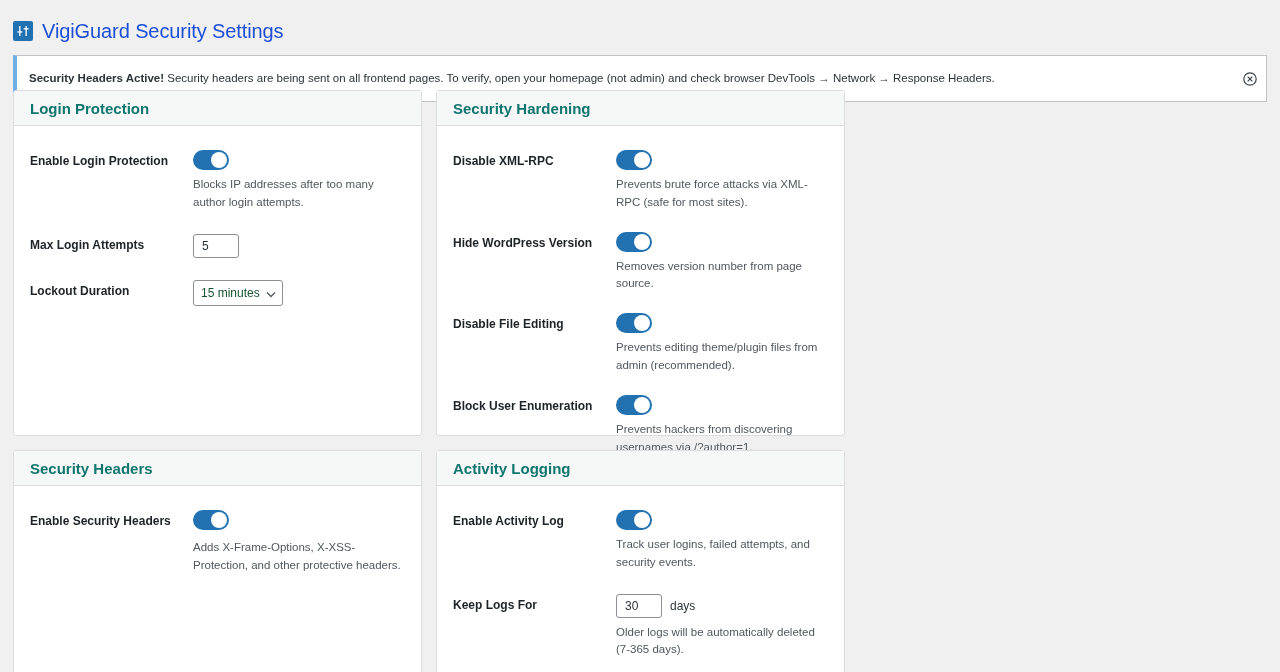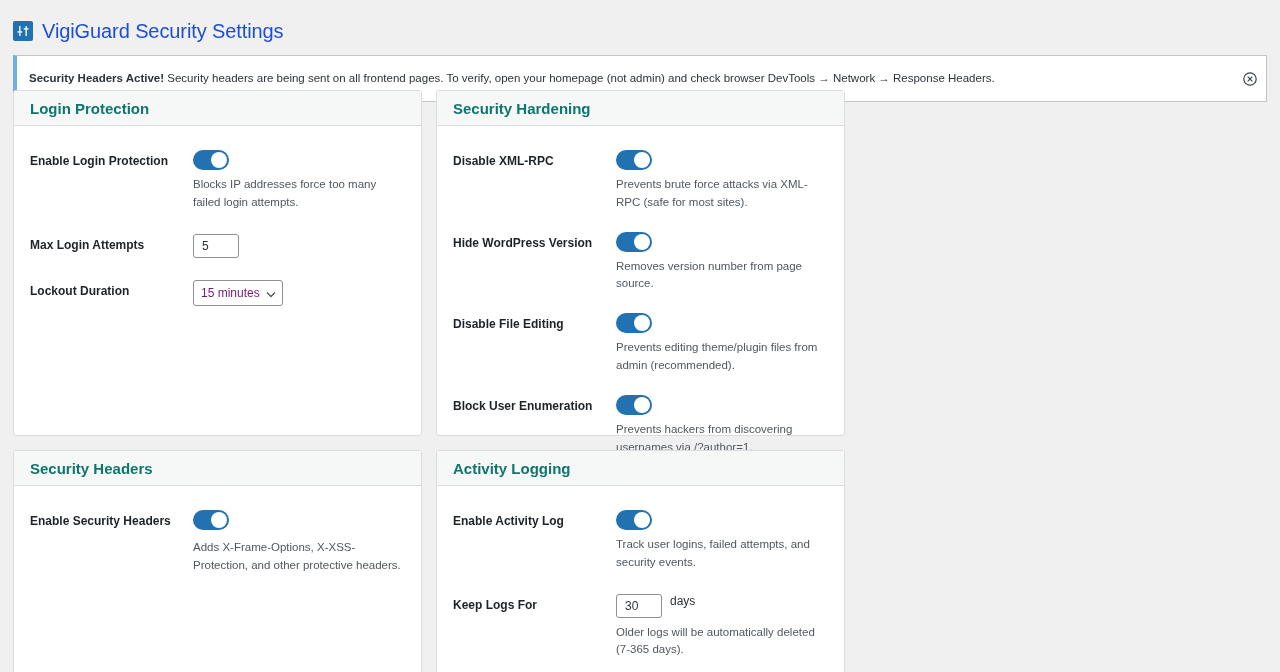--- a/index.html
+++ b/index.html
@@ -163,29 +163,29 @@
     height: 24px;
     outline: none;
   }
   .num-input { width: 46px; }
 
   .inline-suffix {
     font-size: 12px;
     color: #2c3338;
     margin-left: 8px;
   }
-  .inline-row { display: flex; }
+  .inline-row { display: flex; align-items: center; }
 
   select.select-input {
     border: 1px solid #8c8f94;
     border-radius: 3px;
     background: #fff;
     font-family: "Liberation Sans", sans-serif;
     font-size: 12px;
-    color: #701a75;
+    color: #14532d;
     height: 26px;
     padding: 2px 22px 2px 7px;
     appearance: none;
     -webkit-appearance: none;
     outline: none;
     cursor: pointer;
   }
   .select-wrap { position: relative; display: inline-block; }
   .select-arrow {
     position: absolute;
@@ -233,21 +233,21 @@
     <section class="card row1">
       <div class="card-header">
         <span class="card-title">Login Protection</span>
       </div>
       <div class="card-body">
 
         <div class="field">
           <div class="field-label">Enable Login Protection</div>
           <div class="field-control">
             <span class="toggle"><span class="knob"></span></span>
-            <div class="field-desc">Blocks IP addresses force too many failed login attempts.</div>
+            <div class="field-desc">Blocks IP addresses after too many author login attempts.</div>
           </div>
         </div>
 
         <div class="field">
           <div class="field-label">Max Login Attempts</div>
           <div class="field-control">
             <input class="text-input num-input" type="text" value="5" style="">
           </div>
         </div>
 

